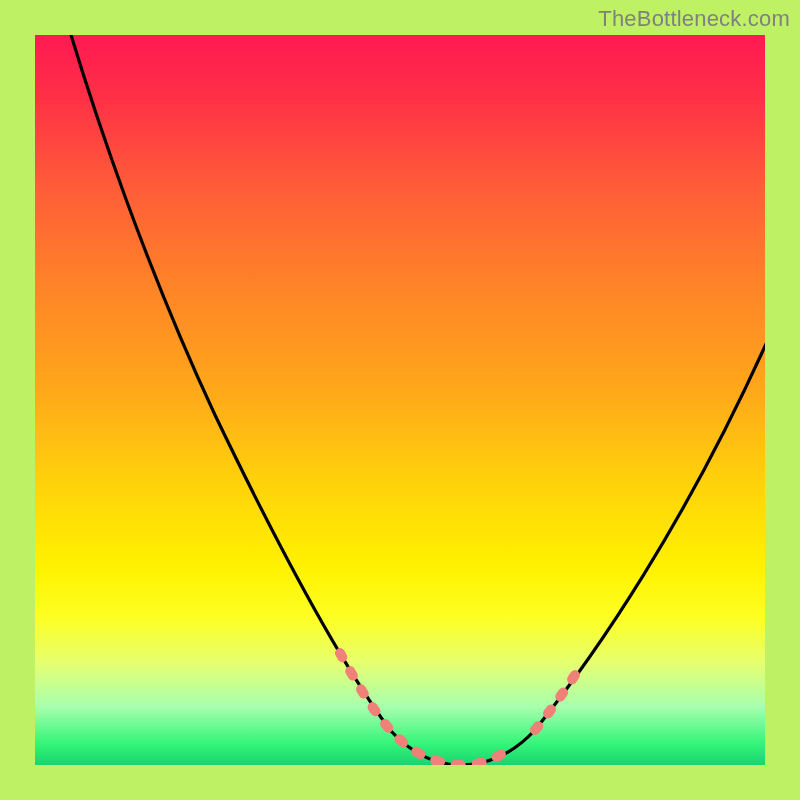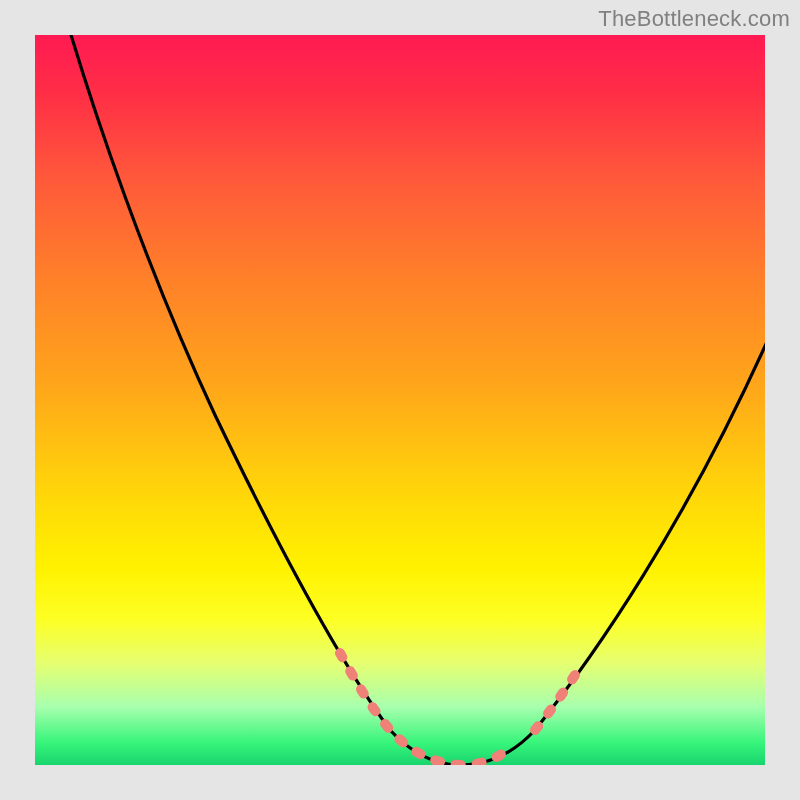--- a/index.html
+++ b/index.html
@@ -8,21 +8,21 @@
     width: 800px;
     height: 800px;
     background: #000;
     overflow: hidden;
     font-family: Arial, Helvetica, sans-serif;
   }
   .frame {
     position: relative;
     width: 800px;
     height: 800px;
-    background: #e5e5e5;
+    background: #bef264;
   }
   .plot-area {
     position: absolute;
     left: 35px;
     top: 35px;
     width: 730px;
     height: 730px;
     background: linear-gradient(
       to bottom,
       #ff1a52 0%,

